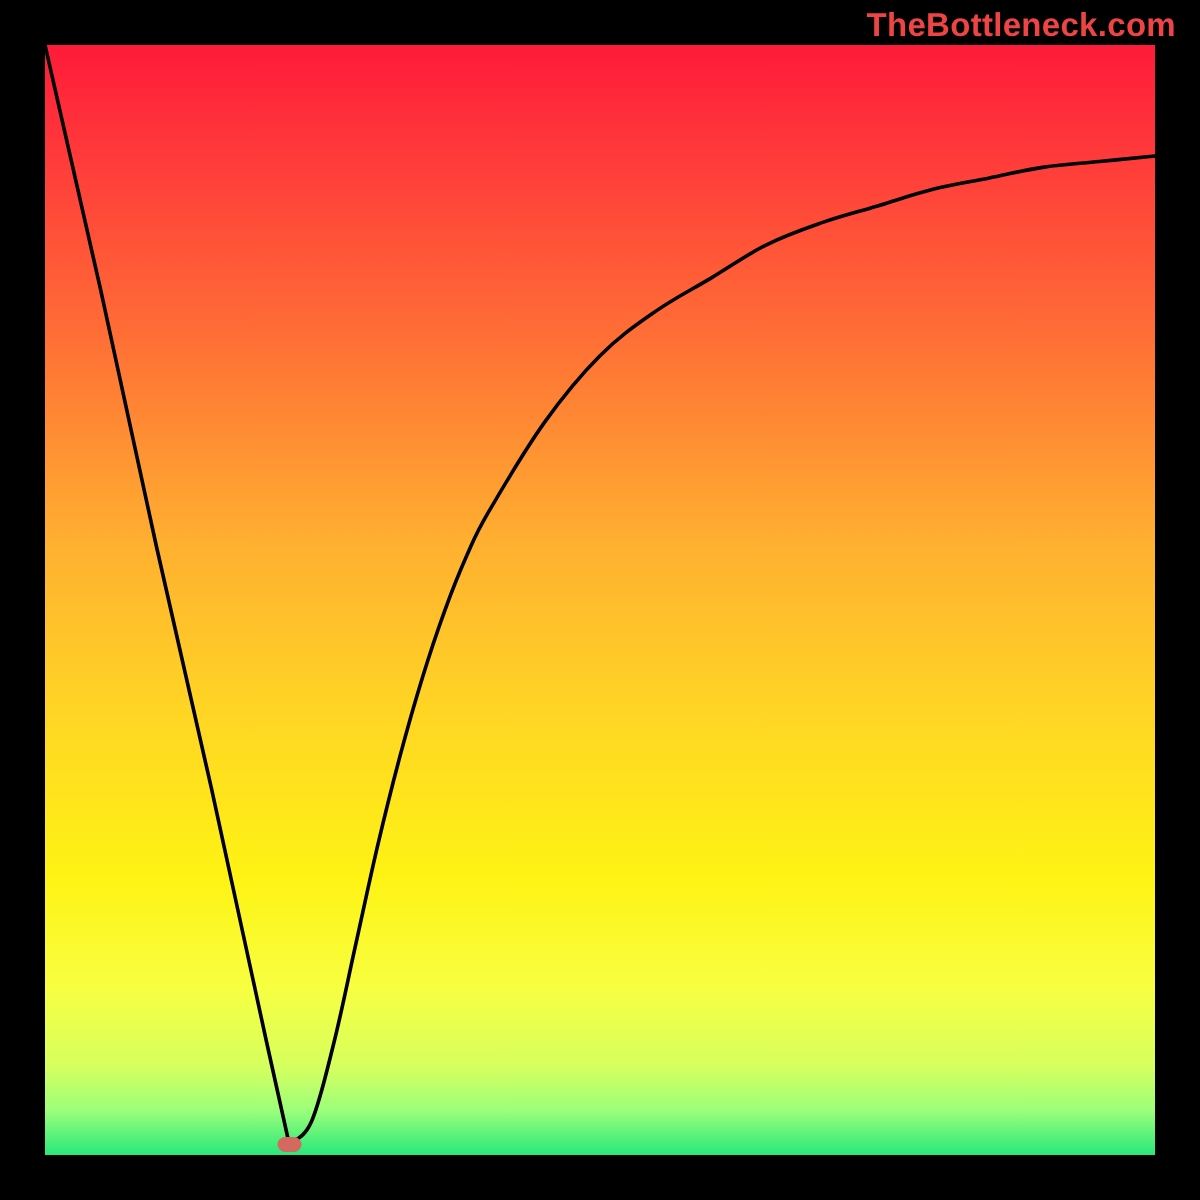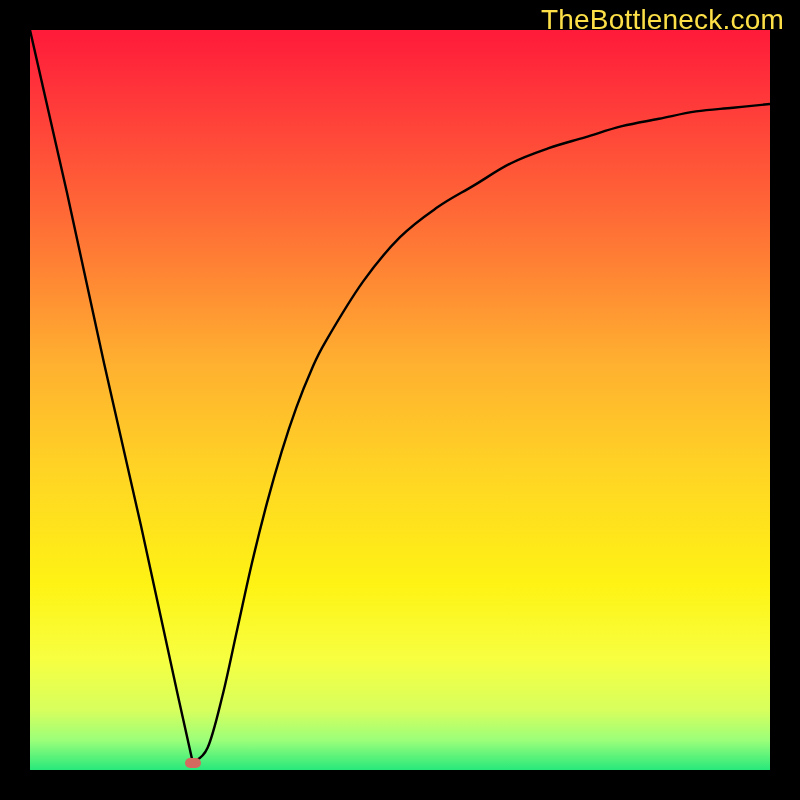--- a/index.html
+++ b/index.html
@@ -37,23 +37,23 @@
     position: absolute;
     width: 16px;
     height: 10px;
     border-radius: 6px;
     transform: translate(-50%, -50%);
   }
   .attribution {
     position: absolute;
     top: 4px;
     right: 16px;
-    color: #fde047;
-    font-size: 28px;
-    font-weight: 400;
+    color: #ef4444;
+    font-size: 22px;
+    font-weight: 700;
     letter-spacing: 0.2px;
   }
 </style>
 </head>
 <body>
 
 <div class="frame">
 
   <div class="attribution">TheBottleneck.com</div>
 

